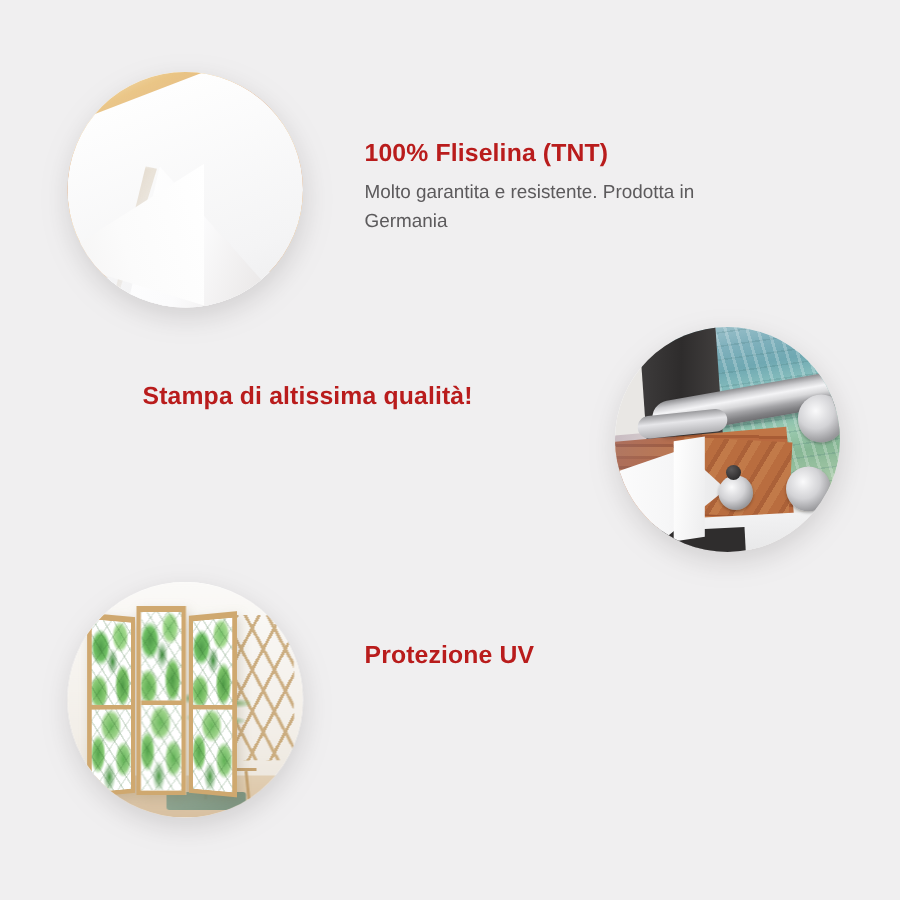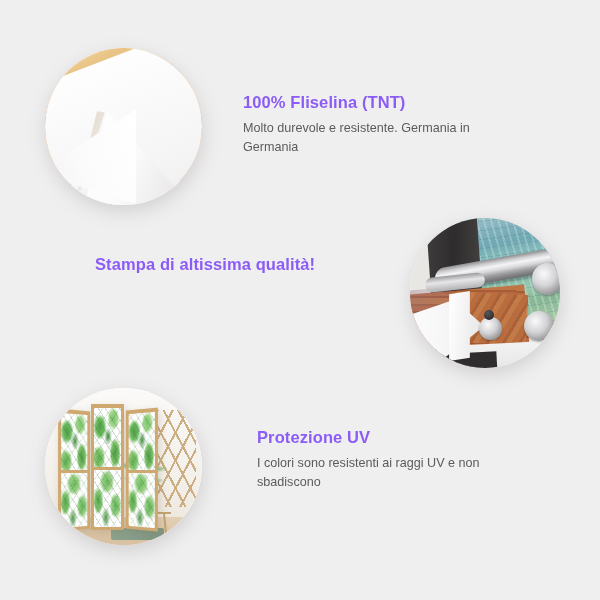--- a/index.html
+++ b/index.html
@@ -35,21 +35,21 @@
     background: #ffffff;
   }
 
   .txt {
     position: absolute;
   }
   .txt h3 {
     margin: 0 0 7px 0;
     font-size: 16.5px;
     font-weight: 600;
-    color: #8b5cf6;
+    color: #b91c1c;
     letter-spacing: 0.1px;
   }
   .txt p {
     margin: 0;
     font-size: 12.6px;
     line-height: 1.52;
     color: #5c5a5c;
   }
   .txt.center { text-align: left; }
 
@@ -392,42 +392,42 @@
   }
   .rug {
     position: absolute;
     left: 42%; bottom: 3%;
     width: 34%; height: 8%;
     background: linear-gradient(90deg, #7f9e8c, #6d8d7c);
     border-radius: 2px;
     opacity: 0.85;
   }
 
-  #t3 { left: 257px; top: 428px; width: 260px; }
+  #t3 { left: 243px; top: 428px; width: 260px; }
 </style>
 </head>
 <body style="background: rgb(240, 239, 240);">
 
 <div class="stage">
 
   <div class="circle-wrap" id="c1">
     <div class="circle">
       <div class="wp-base"></div>
       <div class="wp-amber2"></div>
       <div class="wp-sheen"></div>
       <div class="wp-white"></div>
       <div class="wp-shadowline"></div>
       <div class="wp-flap"></div>
       <div class="wp-flap2"></div>
     </div>
   </div>
 
   <div class="txt" id="t1">
     <h3>100% Fliselina (TNT)</h3>
-    <p>Molto durevole e resistente. Germania in Germania</p>
+    <p>Molto garantita e resistente. Prodotta in Germania</p>
   </div>
 
   <div class="circle-wrap" id="c2">
     <div class="circle">
       <div class="pp-bg"></div>
       <div class="pp-art">
         <div class="pp-art-tex"></div>
       </div>
       <div class="pp-body"></div>
       <div class="pp-wood"></div>
@@ -475,16 +475,15 @@
           <div class="leaves"></div>
           <div class="leaf-veins"></div>
           <div class="mid"></div>
         </div>
       </div>
     </div>
   </div>
 
   <div class="txt" id="t3">
     <h3>Protezione UV</h3>
-    <p>I colori sono resistenti ai raggi UV e non sbadiscono</p>
   </div>
 
 </div>
 
 </body></html>

